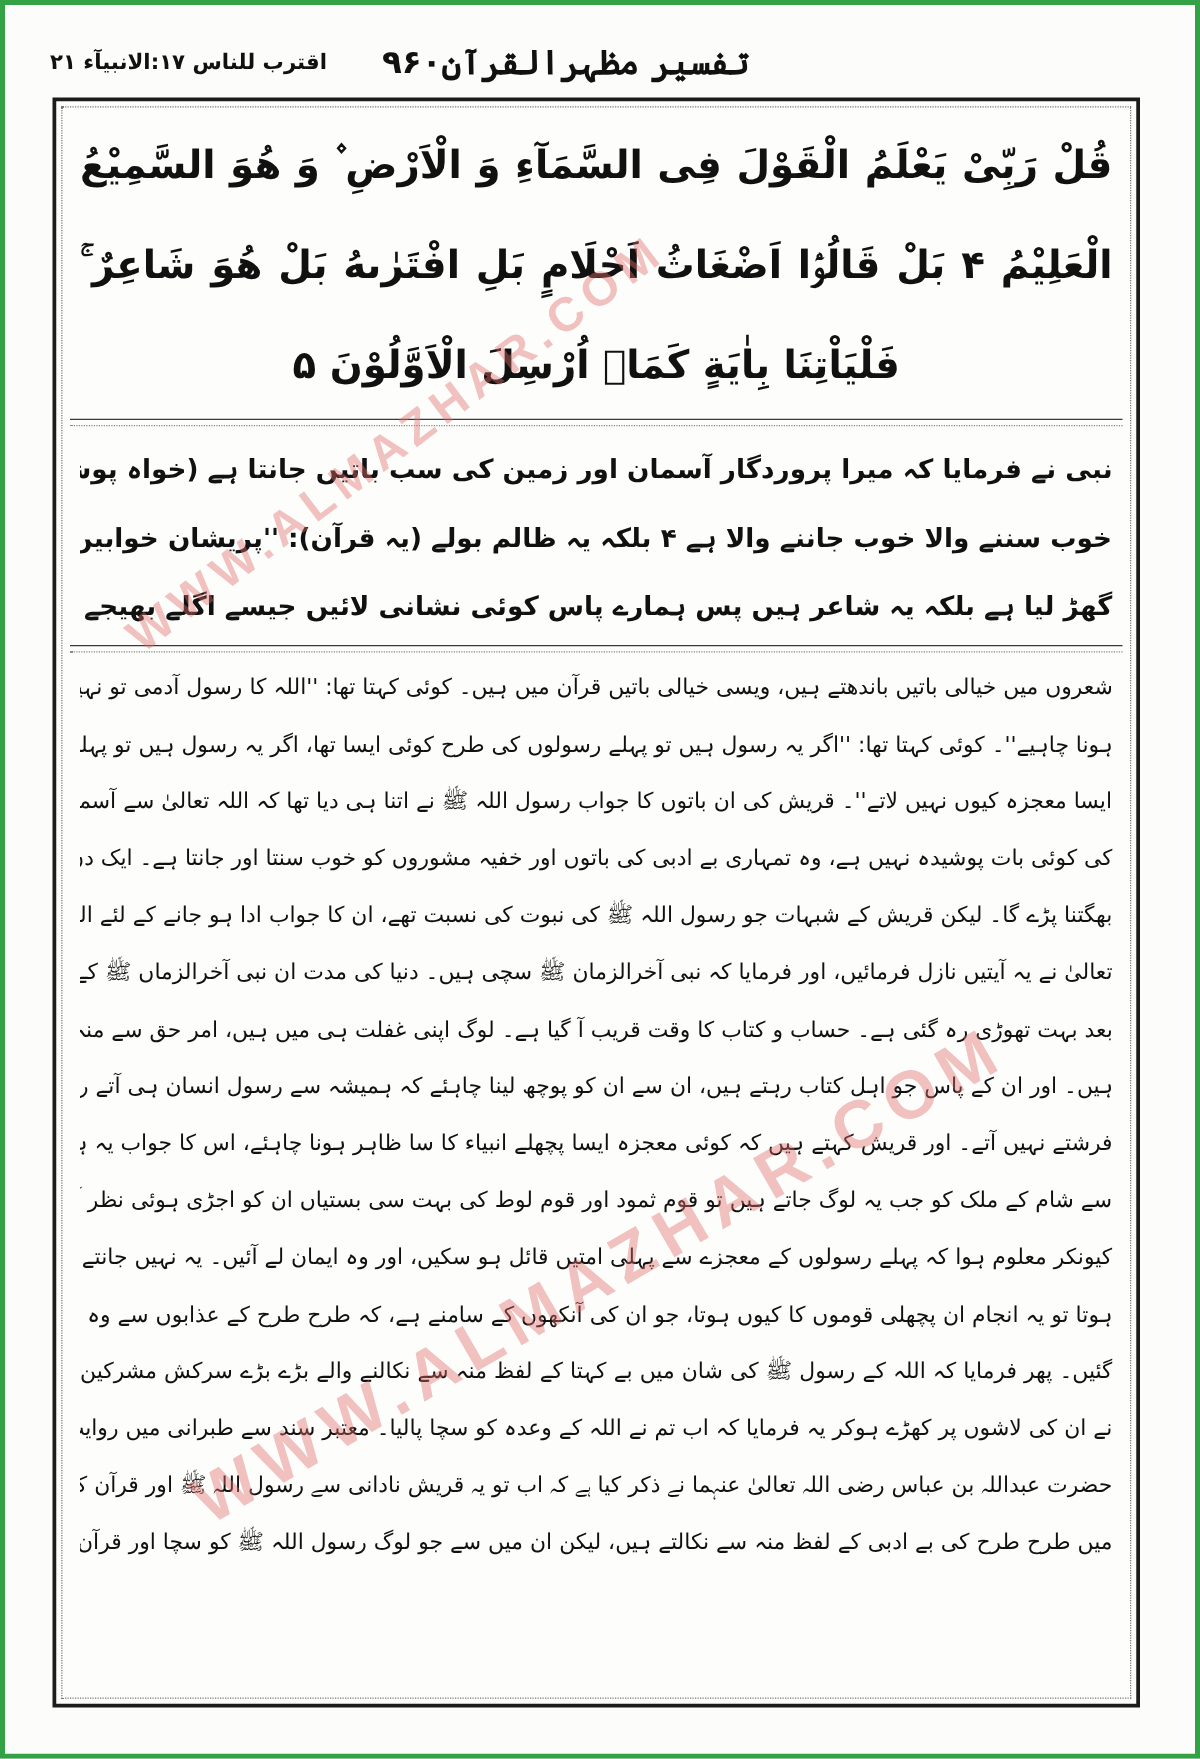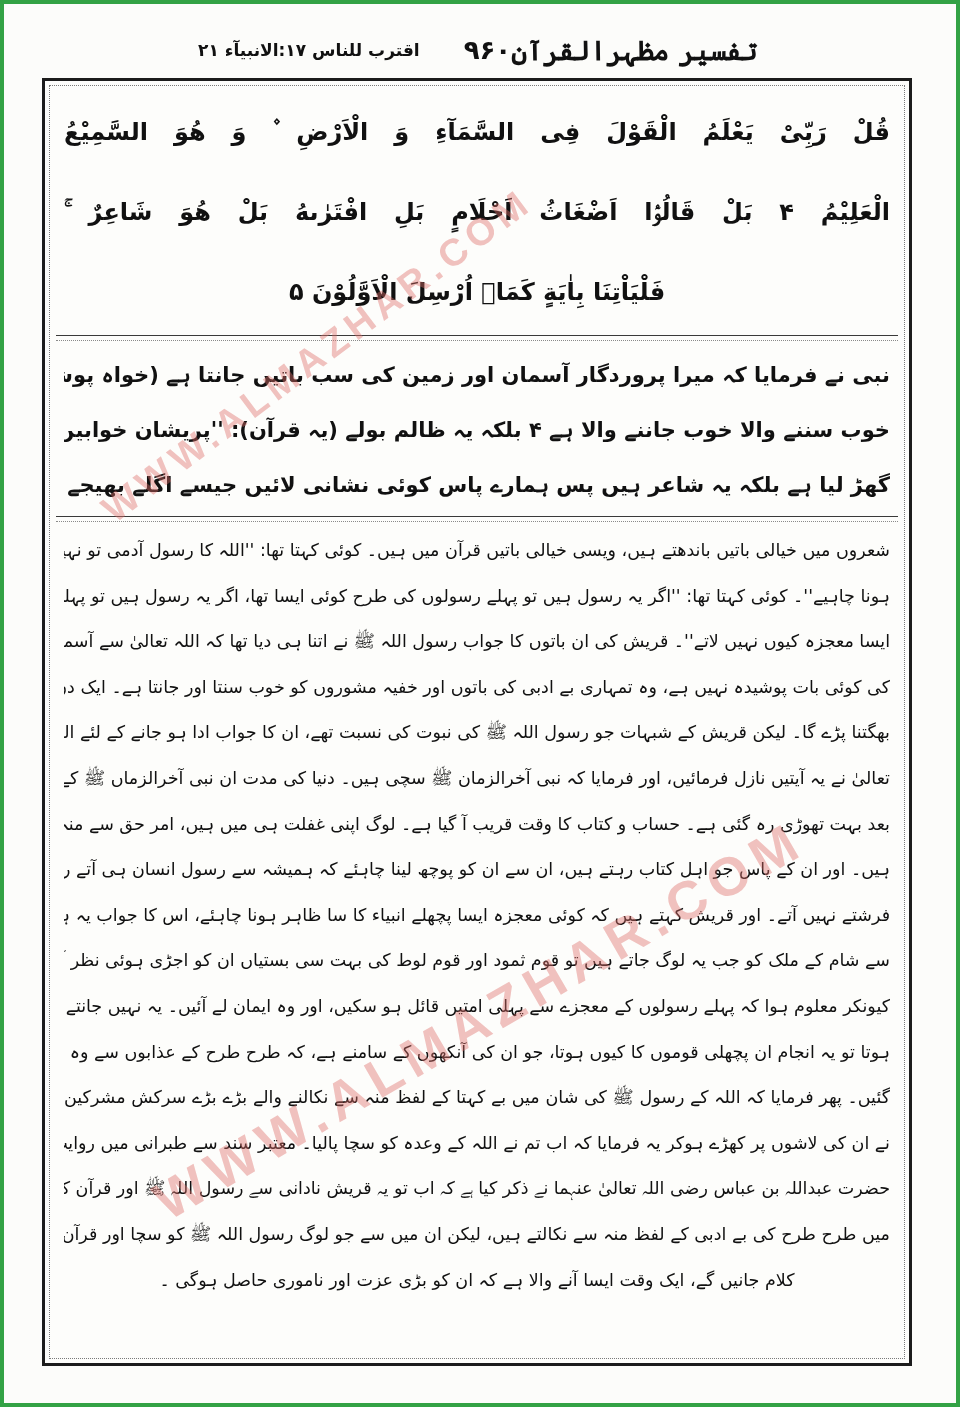--- a/index.html
+++ b/index.html
@@ -14,21 +14,21 @@
     font-family: "DejaVu Sans", sans-serif;
     color: #111;
   }
   
   .header {
     position: absolute;
     left: 36px; right: 40px; top: 26px;
     height: 40px;
     display: flex;
     align-items: center;
-    justify-content: center;
+    justify-content: flex-start;
   }
   .h-left  { font-size: 17px; font-weight: bold; direction: rtl; }
   .h-center{ font-size: 26px; font-weight: bold; letter-spacing: 2px; margin-left: 44px; }
   .h-right { font-size: 27px; font-weight: bold; direction: rtl; font-family: "DejaVu Serif", serif; }
   
   .content-box {
     position: absolute;
     left: 38px; top: 74px;
     width: 870px; height: 1288px;
     border: 3px solid #1c1c1c;
@@ -39,21 +39,21 @@
   .inner-box {
     width: 100%; height: 100%;
     border: 1px dotted #7a7a7a;
     box-sizing: border-box;
     padding: 6px 14px 0 14px;
     overflow: hidden;
   }
   
   .quran { direction: rtl; font-weight: bold; }
   .qline {
-    font-size: 24px;
+    font-size: 31px;
     line-height: 80px;
     height: 80px;
     text-align: justify;
     text-align-last: justify;
     white-space: nowrap;
     overflow: hidden;
   }
   .qline.centered { text-align: right; text-align-last: center; }
   
   .sep {
@@ -157,21 +157,20 @@
         <div class="cline">بعد بہت تھوڑی رہ گئی ہے۔ حساب و کتاب کا وقت قریب آ گیا ہے۔ لوگ اپنی غفلت ہی میں ہیں، امر حق سے منہ پھیر رہے</div>
         <div class="cline">ہیں۔ اور ان کے پاس جو اہل کتاب رہتے ہیں، ان سے ان کو پوچھ لینا چاہئے کہ ہمیشہ سے رسول انسان ہی آتے رہے ہیں،</div>
         <div class="cline">فرشتے نہیں آتے۔ اور قریش کہتے ہیں کہ کوئی معجزہ ایسا پچھلے انبیاء کا سا ظاہر ہونا چاہئے، اس کا جواب یہ ہے کہ تجارت کی غرض</div>
         <div class="cline">سے شام کے ملک کو جب یہ لوگ جاتے ہیں تو قوم ثمود اور قوم لوط کی بہت سی بستیاں ان کو اجڑی ہوئی نظر آتی ہیں۔ پھر ان کو یہ</div>
         <div class="cline">کیونکر معلوم ہوا کہ پہلے رسولوں کے معجزے سے پہلی امتیں قائل ہو سکیں، اور وہ ایمان لے آئیں۔ یہ نہیں جانتے کہ اگر ایسا</div>
         <div class="cline">ہوتا تو یہ انجام ان پچھلی قوموں کا کیوں ہوتا، جو ان کی آنکھوں کے سامنے ہے، کہ طرح طرح کے عذابوں سے وہ قومیں اجڑ</div>
         <div class="cline">گئیں۔ پھر فرمایا کہ اللہ کے رسول ﷺ کی شان میں بے کہتا کے لفظ منہ سے نکالنے والے بڑے بڑے سرکش مشرکین</div>
         <div class="cline">نے ان کی لاشوں پر کھڑے ہوکر یہ فرمایا کہ اب تم نے اللہ کے وعدہ کو سچا پالیا۔ معتبر سند سے طبرانی میں روایت ہے جس میں</div>
         <div class="cline">حضرت عبداللہ بن عباس رضی اللہ تعالیٰ عنہما نے ذکر کیا ہے کہ اب تو یہ قریش نادانی سے رسول اللہ ﷺ اور قرآن کی شان</div>
         <div class="cline">میں طرح طرح کی بے ادبی کے لفظ منہ سے نکالتے ہیں، لیکن ان میں سے جو لوگ رسول اللہ ﷺ کو سچا اور قرآن کو اللہ کا</div>
-        <div class="cline centered">کلام جانیں گے، ایک وقت ایسا آنے والا ہے کہ ان کو بڑی عزت اور ناموری حاصل ہوگی ۔</div>
       </div>
 
     </div>
   </div>
 
 
   <div class="wm wm1">WWW.ALMAZHAR.COM</div>
   <div class="wm wm2">WWW.ALMAZHAR.COM</div>
 
 </div>

